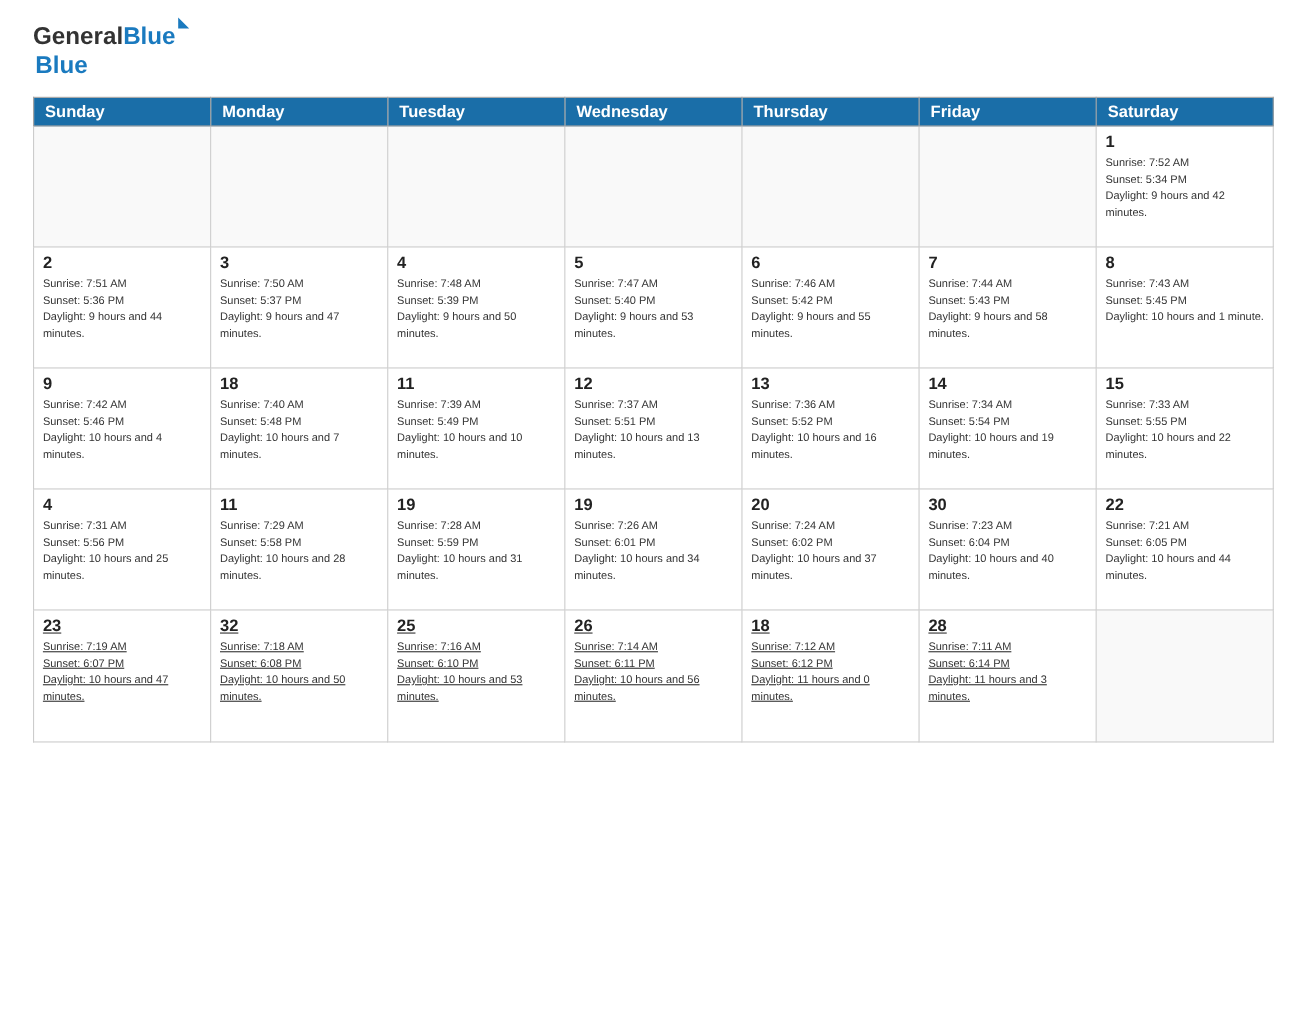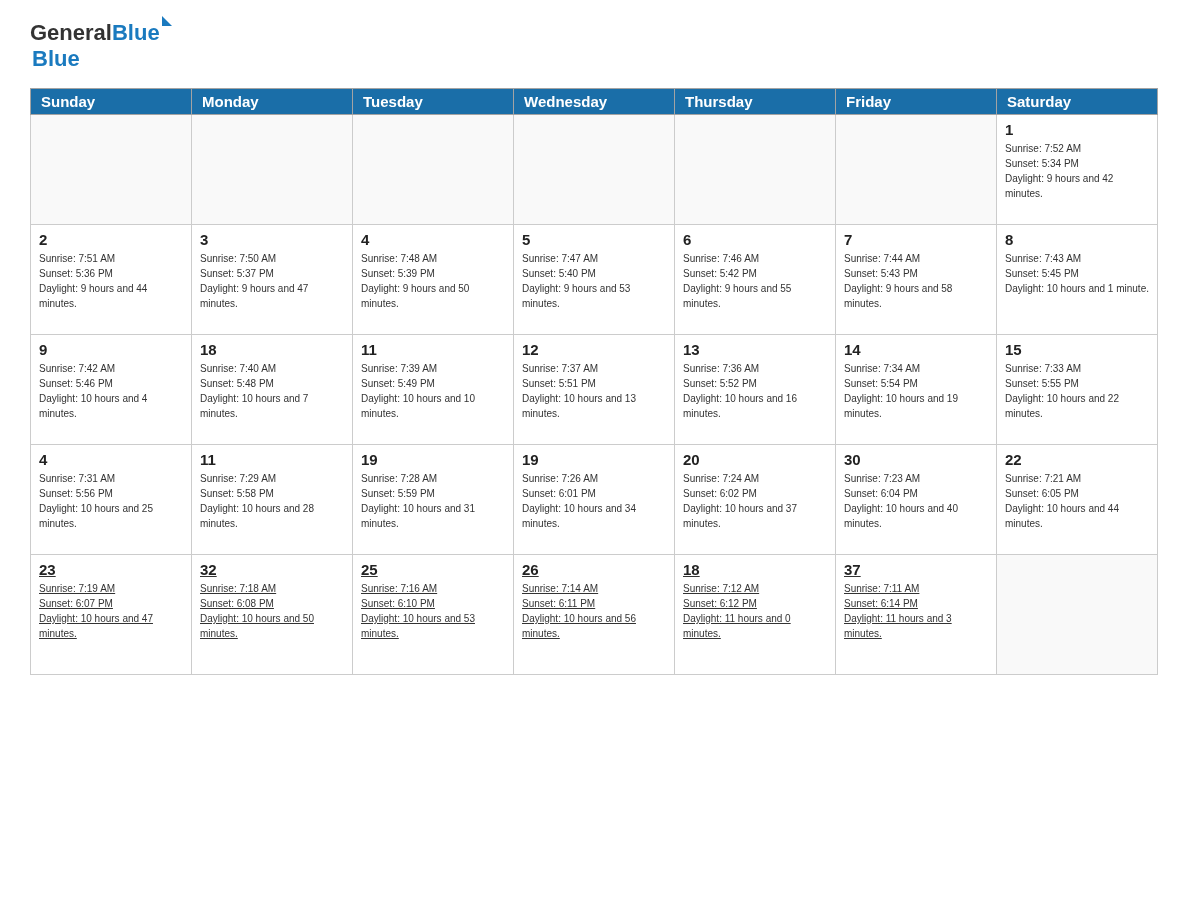--- a/index.html
+++ b/index.html
@@ -251,19 +251,19 @@
         </td>
         <td>
           <span class="day-number">26</span>
           <div class="day-info">Sunrise: 7:14 AM<br>Sunset: 6:11 PM<br>Daylight: 10 hours and 56 minutes.</div>
         </td>
         <td>
           <span class="day-number">18</span>
           <div class="day-info">Sunrise: 7:12 AM<br>Sunset: 6:12 PM<br>Daylight: 11 hours and 0 minutes.</div>
         </td>
         <td>
-          <span class="day-number">37</span>
+          <span class="day-number">28</span>
           <div class="day-info">Sunrise: 7:11 AM<br>Sunset: 6:14 PM<br>Daylight: 11 hours and 3 minutes.</div>
         </td>
         <td class="empty"></td>
       </tr>
     </tbody>
 </table>
 
 </body></html>

